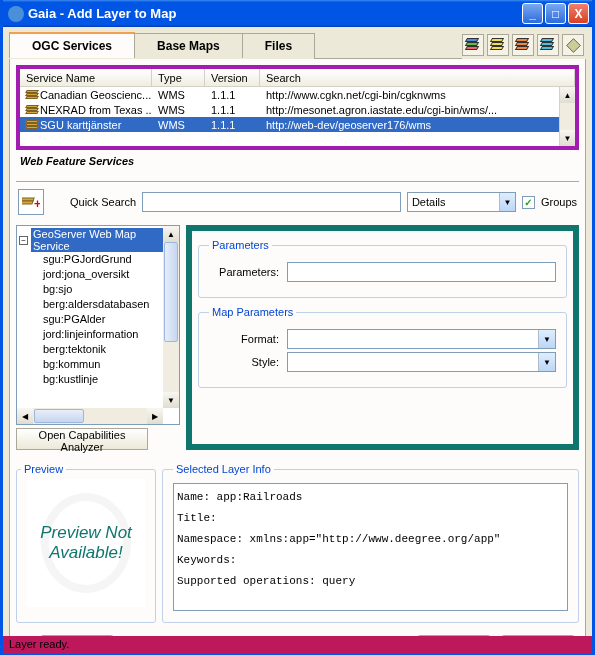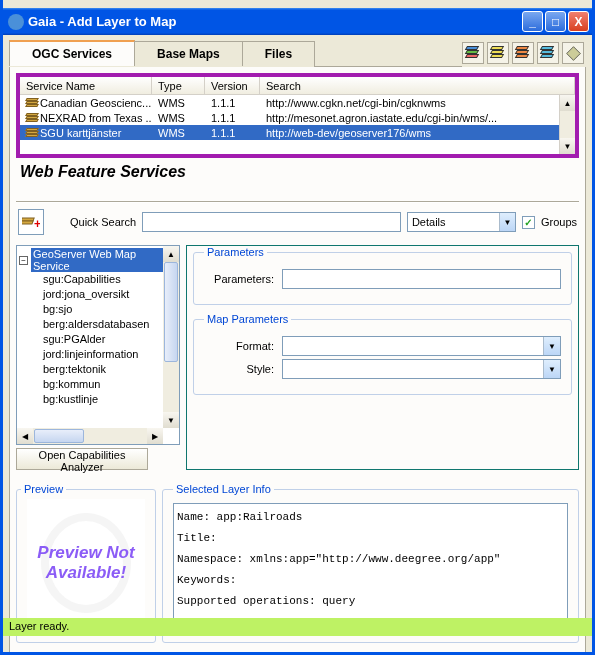--- a/index.html
+++ b/index.html
@@ -13,21 +13,20 @@
   border: 3px solid #0055e5;
   border-top: none;
 }
 .titlebar {
   background: linear-gradient(to bottom, #3c8cf0 0%, #0055e5 8%, #0055e5 92%, #003db5 100%);
   height: 27px;
   display: flex;
   align-items: center;
   padding: 0 3px 0 5px;
   color: #fff;
-  margin-top: 8px;
 }
 .titlebar .app-icon {
   width: 16px; height: 16px;
   background: #4a90d9;
   border-radius: 50%;
   margin-right: 4px;
 }
 .titlebar .title { flex: 1; font-weight: bold; font-size: 13px; }
 .titlebar .winctl { display: flex; gap: 2px; }
 .titlebar .winbtn {
@@ -97,22 +96,22 @@
 .td.type{width:53px;} .td.ver{width:55px;} .td.addr{flex:1;}
 .tr.selected { background:#316ac5; color:#fff; }
 .svc-icon { width:12px; height:10px; }
 .svc-icon .si { width:12px; height:3px; transform:skewX(-30deg); background:#d4a840; border:0.5px solid #806020; margin-bottom:0px;}
 .sidesb { position:absolute; right:0; top:18px; bottom:0; width:16px; background:#f0ede0; border-left:1px solid #d4d0c8;}
 .sidesb .up,.sidesb .dn { height:16px; background:linear-gradient(#f8f6f0,#e0ddd0); display:flex;align-items:center;justify-content:center; font-size:8px; }
 .sidesb .dn{position:absolute;bottom:0;width:100%;}
 .wfs-header {
   font-weight:bold;
   font-style:italic;
-  font-size:16px;
-  padding:5px 4px 20px 4px;
+  font-size:11px;
+  padding:5px 4px 14px 4px;
   border-bottom:1px solid #aca899;
 }
 .qs-row {
   display:flex; align-items:center; gap:6px;
   padding:6px 2px;
   border-top:1px solid #fff;
 }
 .addsvc {
   width:26px; height:26px;
   border:1px solid #7f9db9;
@@ -146,23 +145,23 @@
 .tree-hb .lf,.tree-hb .rt{width:16px;height:100%;background:linear-gradient(#f8f6f0,#e0ddd0);display:inline-flex;align-items:center;justify-content:center;font-size:8px;}
 .tree-hb .rt{float:right;}
 .tree-hb .hthumb{position:absolute;left:17px;top:1px;bottom:1px;width:50px;background:linear-gradient(#e8eefa,#c6d6f0);border:1px solid #9cb6dc;border-radius:2px;}
 .oca-btn {
   width:132px; height:22px; margin-top:3px;
   border:1px solid #aca899; background:linear-gradient(#fff,#ece9d8);
   font-size:11px;
 }
 .params-panel {
   flex:1;
-  border:1px solid #0f766e;
+  border:6px solid #0f766e;
   background:#fdfcfa;
-  padding:0 6px;
+  padding:8px 6px;
   height:225px;
 }
 fieldset {
   border:1px solid #c0d0e8;
   border-radius:3px;
   padding:8px 10px 12px 10px;
   margin-bottom:8px;
 }
 legend { color:#0046d5; padding:0 3px; font-size:11px;}
 .prow { display:flex; align-items:center; gap:8px; margin:3px 0;}
@@ -171,23 +170,23 @@
 .prow .field .ftxt{flex:1;}
 .prow .field .fbtn{width:17px;background:linear-gradient(#dfeefd,#bcd6f6);display:flex;align-items:center;justify-content:center;font-size:8px;border-left:1px solid #abc;}
 .bottom-row { display:flex; gap:6px; margin-top:10px;}
 .preview-fs { width:140px; }
 .preview-fs fieldset{height:160px; padding:4px;}
 .preview-img {
   width:118px; height:128px;
   background:#fff;
   display:flex; align-items:center; justify-content:center;
   text-align:center;
-  color:#8b5cf6;
+  color:#0f766e;
   font-size:17px;
-  font-weight:bold;
+  font-weight:normal;
   font-style:italic;
   margin:auto;
   position:relative;
 }
 .preview-img::before{
   content:""; position:absolute; inset:14px;
   border:8px solid #eee; border-radius:50%;
   opacity:.6;
 }
 .sli-fs { flex:1; }
@@ -206,25 +205,25 @@
 .btn-row .add-area { margin-right:auto; margin-left:24px;}
 .dlgbtn {
   width:74px; height:22px;
   border:1px solid #aca899;
   background:linear-gradient(#fff,#ece9d8);
   font-size:11px;
   border-radius:3px;
 }
 .dlgbtn.disabled { color:#a0a0a0; }
 .statusbar {
-  position:absolute; bottom:19px; left:3px; right:3px;
+  position:absolute; bottom:1px; left:3px; right:3px;
   height:18px;
   padding:2px 6px;
   font-size:11px;
-  background:#bef264;
+  background:#be185d;
 }
 </style>
 </head>
 <body>
 
 <div class="titlebar">
   <div class="app-icon"></div>
   <div class="title">Gaia - Add Layer to Map</div>
   <div class="winctl">
     <div class="winbtn minbtn">_</div>
@@ -348,21 +347,21 @@
     </div>
 
     <div class="mid-row">
       <div>
         <div class="tree-panel">
           <div class="tree">
             <div class="tree-root">
               <span class="tree-box">−</span>
               <span class="label">GeoServer Web Map Service</span>
             </div>
-            <div class="tree-child">sgu:Capabilities</div>
+            <div class="tree-child">sgu:PGJordGrund</div>
             <div class="tree-child">jord:jona_oversikt</div>
             <div class="tree-child">bg:sjo</div>
             <div class="tree-child">berg:aldersdatabasen</div>
             <div class="tree-child">sgu:PGAlder</div>
             <div class="tree-child">jord:linjeinformation</div>
             <div class="tree-child">berg:tektonik</div>
             <div class="tree-child">bg:kommun</div>
             <div class="tree-child">bg:kustlinje</div>
           </div>
           <div class="tree-sb">

